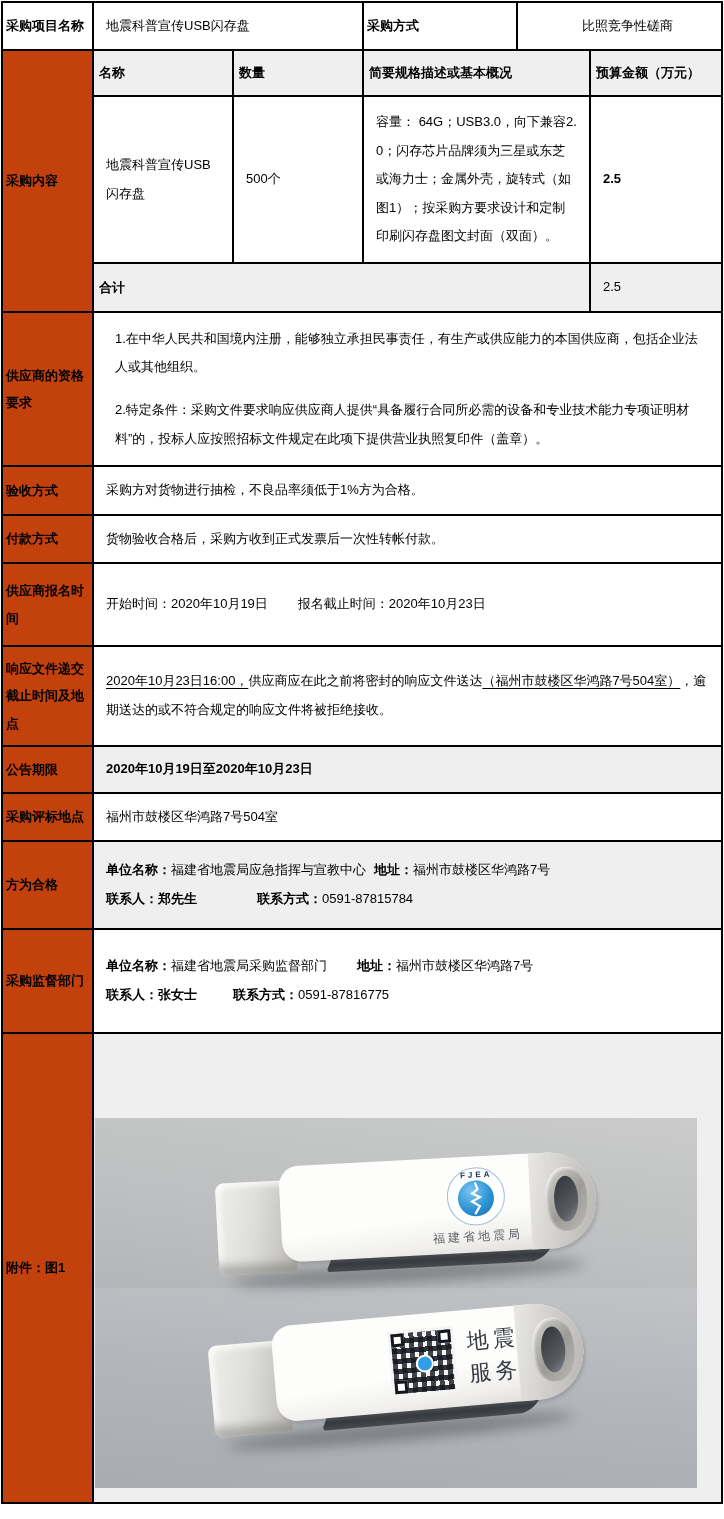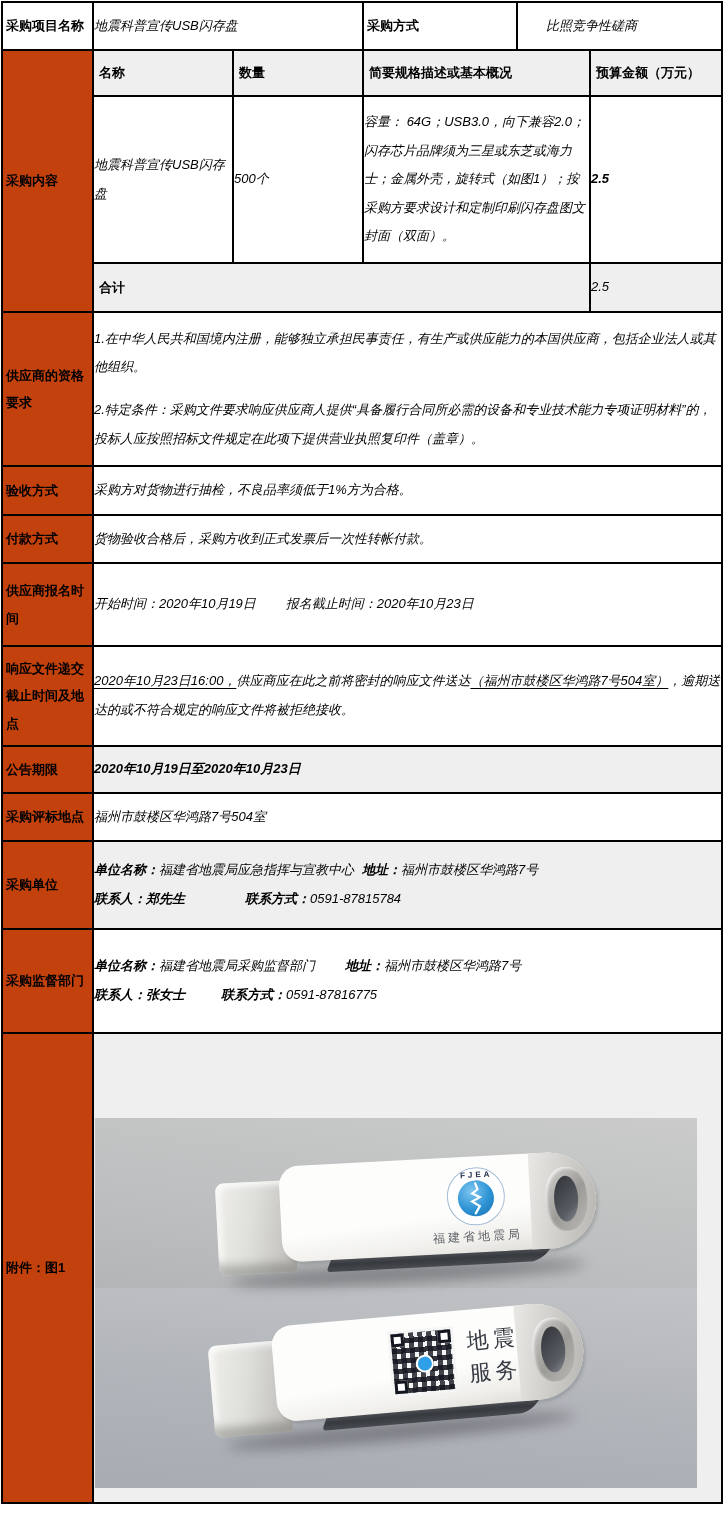--- a/index.html
+++ b/index.html
@@ -2,27 +2,27 @@
 <html><head>
 <meta charset="utf-8">
 <style>
   html,body{margin:0;padding:0;background:#fff;}
   body{width:724px;font-family:"Liberation Sans","DejaVu Sans",sans-serif;color:#000;}
   table{border-collapse:collapse;table-layout:fixed;width:722px;margin:1px;}
   td{border:2px solid #000;font-size:13px;vertical-align:middle;overflow:hidden;word-break:break-all;}
   .lbl{font-weight:bold;background:#c2410c;padding:2px 3px;line-height:2.1;}
   .wh{background:#fff;}
   .hdr{font-weight:bold;background:#efefef;padding:8px 5px;}
-  .val{padding:2px 0;background:#fff;line-height:2.2;font-style:italic;}
+  .val{padding:2px 12px;background:#fff;line-height:2.2;}
   .gray{background:#efefef;}
   .b{font-weight:bold;}
   .u{text-decoration:underline;text-underline-offset:3px;}
-  .method{padding-left:28px;}
+  .method{padding-left:28px;text-align:center;}
   .spec{line-height:2.2;}
-  p{margin:0;line-height:2.2;}
+  p{margin:9px;line-height:2.2;}
   .p2{margin-top:14px;}
   .gapw{display:inline-block;width:30px;}
   .ml8{margin-left:8px;}
   .ml30{margin-left:30px;}
   .ml36{margin-left:36px;}
   .ml60{margin-left:60px;}
   .cl2{margin-top:0;}
   
   .r1{height:48px}.r2h{height:46px}.r2d{height:167px}.r2t{height:49px}
   .r3{height:154px}.r4{height:49px}.r5{height:48px}.r6{height:83px}
@@ -143,21 +143,21 @@
     </tr>
     <tr class="r8">
       <td class="lbl">公告期限</td>
       <td class="val gray b" colspan="5">2020年10月19日至2020年10月23日</td>
     </tr>
     <tr class="r9">
       <td class="lbl">采购评标地点</td>
       <td class="val" colspan="5">福州市鼓楼区华鸿路7号504室</td>
     </tr>
     <tr class="r10">
-      <td class="lbl">采购单位</td>
+      <td class="lbl">方为合格</td>
       <td class="val gray" colspan="5">
         <div class="cl1">
           <span class="b">单位名称：</span><span>福建省地震局应急指挥与宣教中心</span><span class="b ml8">地址：</span><span>福州市鼓楼区华鸿路7号</span>
         </div>
         <div class="cl2">
           <span class="b">联系人：</span><span class="b">郑先生</span><span class="b ml60">联系方式：</span><span>0591-87815784</span>
         </div>
       </td>
     </tr>
     <tr class="r11">

